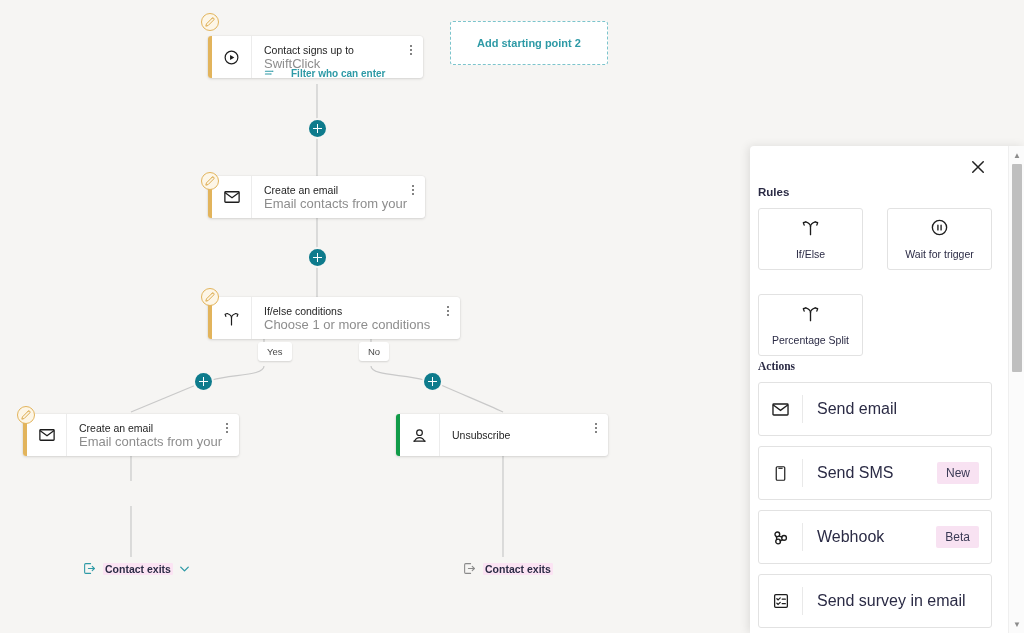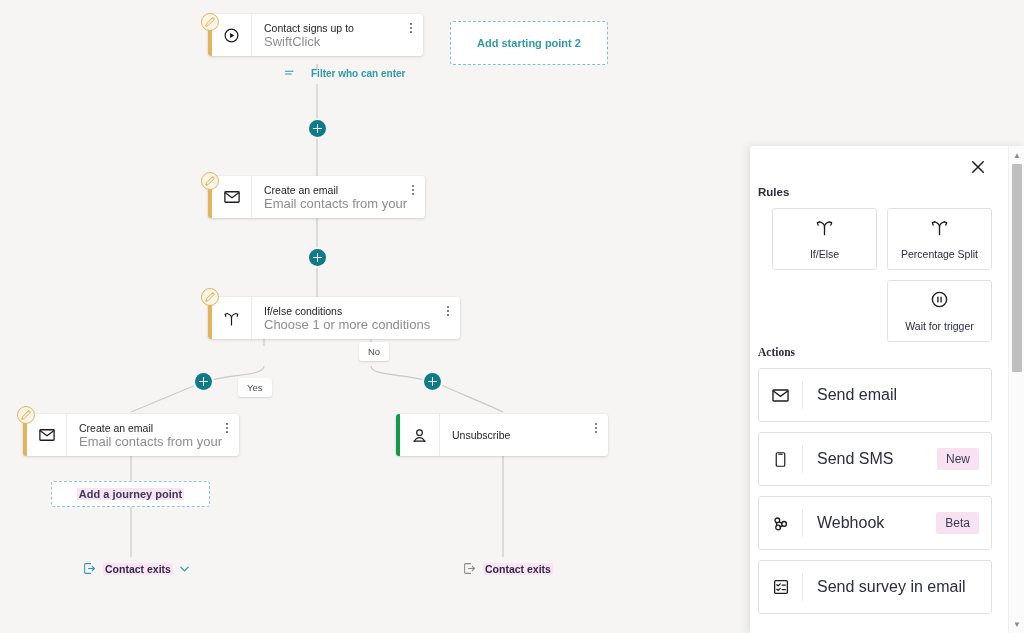--- a/index.html
+++ b/index.html
@@ -165,21 +165,21 @@
   }
   .panel-body {
     position: absolute; left: 0; top: 34px; right: 16px; bottom: 0;
     padding: 0 16px 0 8px;
     overflow: hidden;
   }
   .sect-title {
     font-size: 11.5px; font-weight: 700; color: #2b2b45;
     margin: 6px 0 10px 0;
   }
-  .grid2 { display: flex; flex-wrap: wrap; gap: 10px; justify-content: flex-end; }
+  .grid2 { display: flex; flex-wrap: wrap; gap: 24px; }
   .tile {
     width: 105px; height: 62px;
     border: 1px solid #e2e2e2; border-radius: 3px;
     background: #fff;
     display: flex; flex-direction: column; align-items: center; justify-content: center;
     gap: 7px;
     cursor: pointer;
   }
   .tile .tlabel { font-size: 10.5px; color: #2b2b45; }
   .arow {
@@ -253,40 +253,40 @@
 
       <path d="M503,456 L503,557"></path>
     </g>
   </svg>
 
   <div class="pin" style="left:201px; top:13px;">
     <svg width="10" height="10" viewBox="0 0 24 24" fill="none" stroke="#d9a441" stroke-width="2.2" stroke-linecap="round" stroke-linejoin="round">
         <path d="M17 3a2.8 2.8 0 1 1 4 4L7.5 20.5 2 22l1.5-5.5L17 3z"></path>
       </svg>
   </div>
-  <div class="node" style="left:208px; top:14px; width:215px;">
+  <div class="node" style="left:208px; top:36px; width:215px;">
     <div class="accent"></div>
     <div class="ico">
       <svg width="17" height="17" viewBox="0 0 24 24" fill="none" stroke="#1d1d1d" stroke-width="1.7">
           <circle cx="12" cy="12" r="9"></circle>
           <path d="M10 8.3l6 3.7-6 3.7z" fill="#1d1d1d" stroke="none"></path>
         </svg>
     </div>
     <div class="txt">
       <span class="title">Contact signs up to</span>
       <span class="sub">SwiftClick</span>
     </div>
     <div class="kebab">
         <i></i>
         <i></i>
         <i></i>
       </div>
   </div>
 
-  <div class="linkbtn" style="left:284px; top:68px;gap:16px;">
+  <div class="linkbtn" style="left:264px; top:68px;gap:16px;">
     <svg width="11" height="11" viewBox="0 0 24 24" stroke="#2e9aa6" stroke-width="2.2" stroke-linecap="round">
         <path d="M3 7h14M3 13h10"></path>
         <circle cx="19" cy="7" r="1.6" fill="#2e9aa6" stroke="none"></circle>
         <circle cx="15" cy="13" r="1.6" fill="#2e9aa6" stroke="none"></circle>
       </svg>
     <span>Filter who can enter</span>
   </div>
 
   <div class="dashbox" style="left:450px; top:21px; width:158px; height:44px;">
     <span>Add starting point 2</span>
@@ -339,21 +339,21 @@
       <span class="title">If/else conditions</span>
       <span class="sub">Choose 1 or more conditions</span>
     </div>
     <div class="kebab">
         <i></i>
         <i></i>
         <i></i>
       </div>
   </div>
 
-  <div class="branchlabel" style="left:238px; top:342px;margin-top:36px;">Yes</div>
+  <div class="branchlabel" style="left:258px; top:342px;">Yes</div>
   <div class="branchlabel" style="left:359px; top:342px;">No</div>
 
   <div class="plus" style="left:195px; top:373px;"></div>
   <div class="plus" style="left:424px; top:373px;"></div>
 
   <div class="pin" style="left:17px; top:406px;">
     <svg width="10" height="10" viewBox="0 0 24 24" fill="none" stroke="#d9a441" stroke-width="2.2" stroke-linecap="round" stroke-linejoin="round">
         <path d="M17 3a2.8 2.8 0 1 1 4 4L7.5 20.5 2 22l1.5-5.5L17 3z"></path>
       </svg>
   </div>
@@ -369,23 +369,20 @@
       <span class="title">Create an email</span>
       <span class="sub">Email contacts from your customer journey</span>
     </div>
     <div class="kebab">
         <i></i>
         <i></i>
         <i></i>
       </div>
   </div>
 
-  <div class="dashbox journey" style="left:51px; top:481px; width:159px; height:26px;">
-    <span class="hl">Add a journey point</span>
-  </div>
 
   <div class="node green" style="left:396px; top:414px; width:212px;">
     <div class="accent"></div>
     <div class="ico">
       <svg width="17" height="17" viewBox="0 0 24 24" fill="none" stroke="#1d1d1d" stroke-width="1.7" stroke-linecap="round">
           <circle cx="12" cy="8" r="4"></circle>
           <path d="M5 20c1.5-3.4 4-5 7-5s5.5 1.6 7 5"></path>
           <path d="M4 20h16"></path>
         </svg>
     </div>
@@ -447,38 +444,38 @@
                 <path d="M12 11c0-4 3-5 6-6"></path>
                 <path d="M6 5l-3 1 1 3"></path>
                 <path d="M18 5l3 1 -1 3"></path>
               </svg>
           </span>
           <span class="tlabel">If/Else</span>
         </div>
 
         <div class="tile">
           <span>
+            <svg width="19" height="19" viewBox="0 0 24 24" fill="none" stroke="#1d1d1d" stroke-width="1.7">
+                <circle cx="12" cy="12" r="9"></circle>
+                <path d="M10 9v6M14 9v6" stroke-linecap="round"></path>
+              </svg>
+          </span>
+          <span class="tlabel">Wait for trigger</span>
+        </div>
+
+        <div class="tile">
+          <span>
             <svg width="19" height="19" viewBox="0 0 24 24" fill="none" stroke="#1d1d1d" stroke-width="1.7" stroke-linecap="round" stroke-linejoin="round">
                 <path d="M12 21V11c0-4 -3-5 -6-6"></path>
                 <path d="M12 11c0-4 3-5 6-6"></path>
                 <path d="M6 5l-3 1 1 3"></path>
                 <path d="M18 5l3 1 -1 3"></path>
               </svg>
           </span>
           <span class="tlabel">Percentage Split</span>
-        </div>
-
-        <div class="tile">
-          <span>
-            <svg width="19" height="19" viewBox="0 0 24 24" fill="none" stroke="#1d1d1d" stroke-width="1.7">
-                <circle cx="12" cy="12" r="9"></circle>
-                <path d="M10 9v6M14 9v6" stroke-linecap="round"></path>
-              </svg>
-          </span>
-          <span class="tlabel">Wait for trigger</span>
         </div>
 
 
       </div>
 
       <div class="sect-title" style="margin-top:4px;font-family:Liberation Serif, serif;">Actions</div>
 
       <div class="arow">
         <span class="aico">
           <svg width="19" height="19" viewBox="0 0 24 24" fill="none" stroke="#1d1d1d" stroke-width="1.7">

